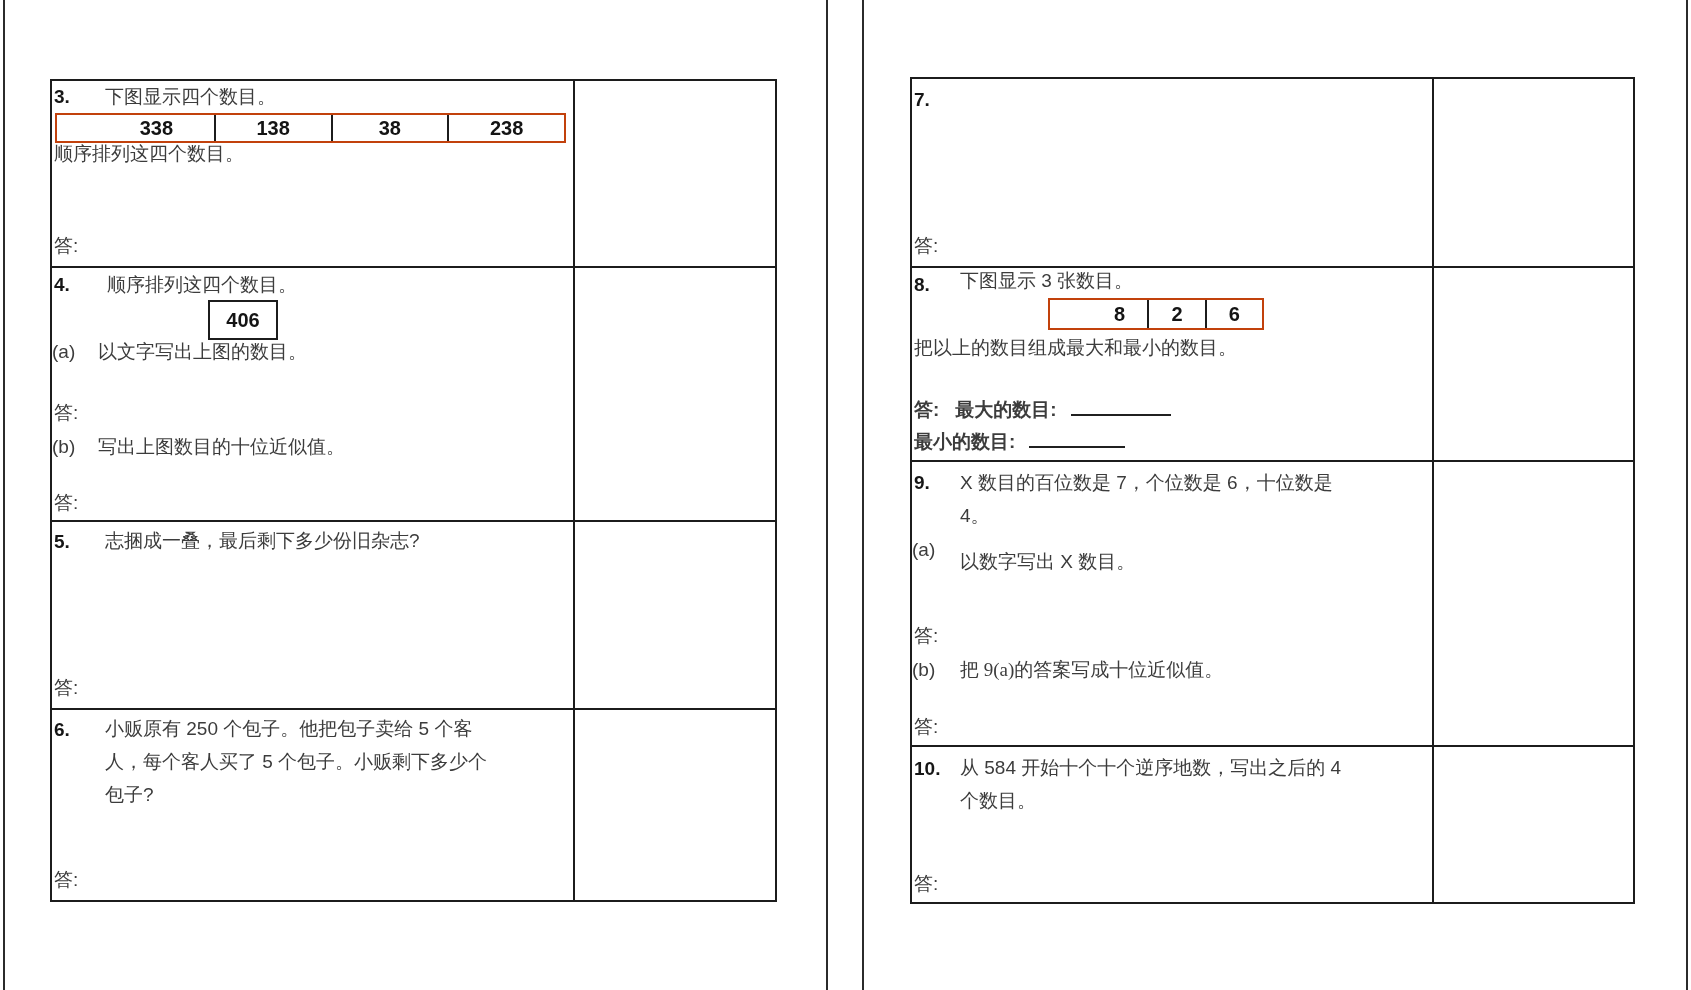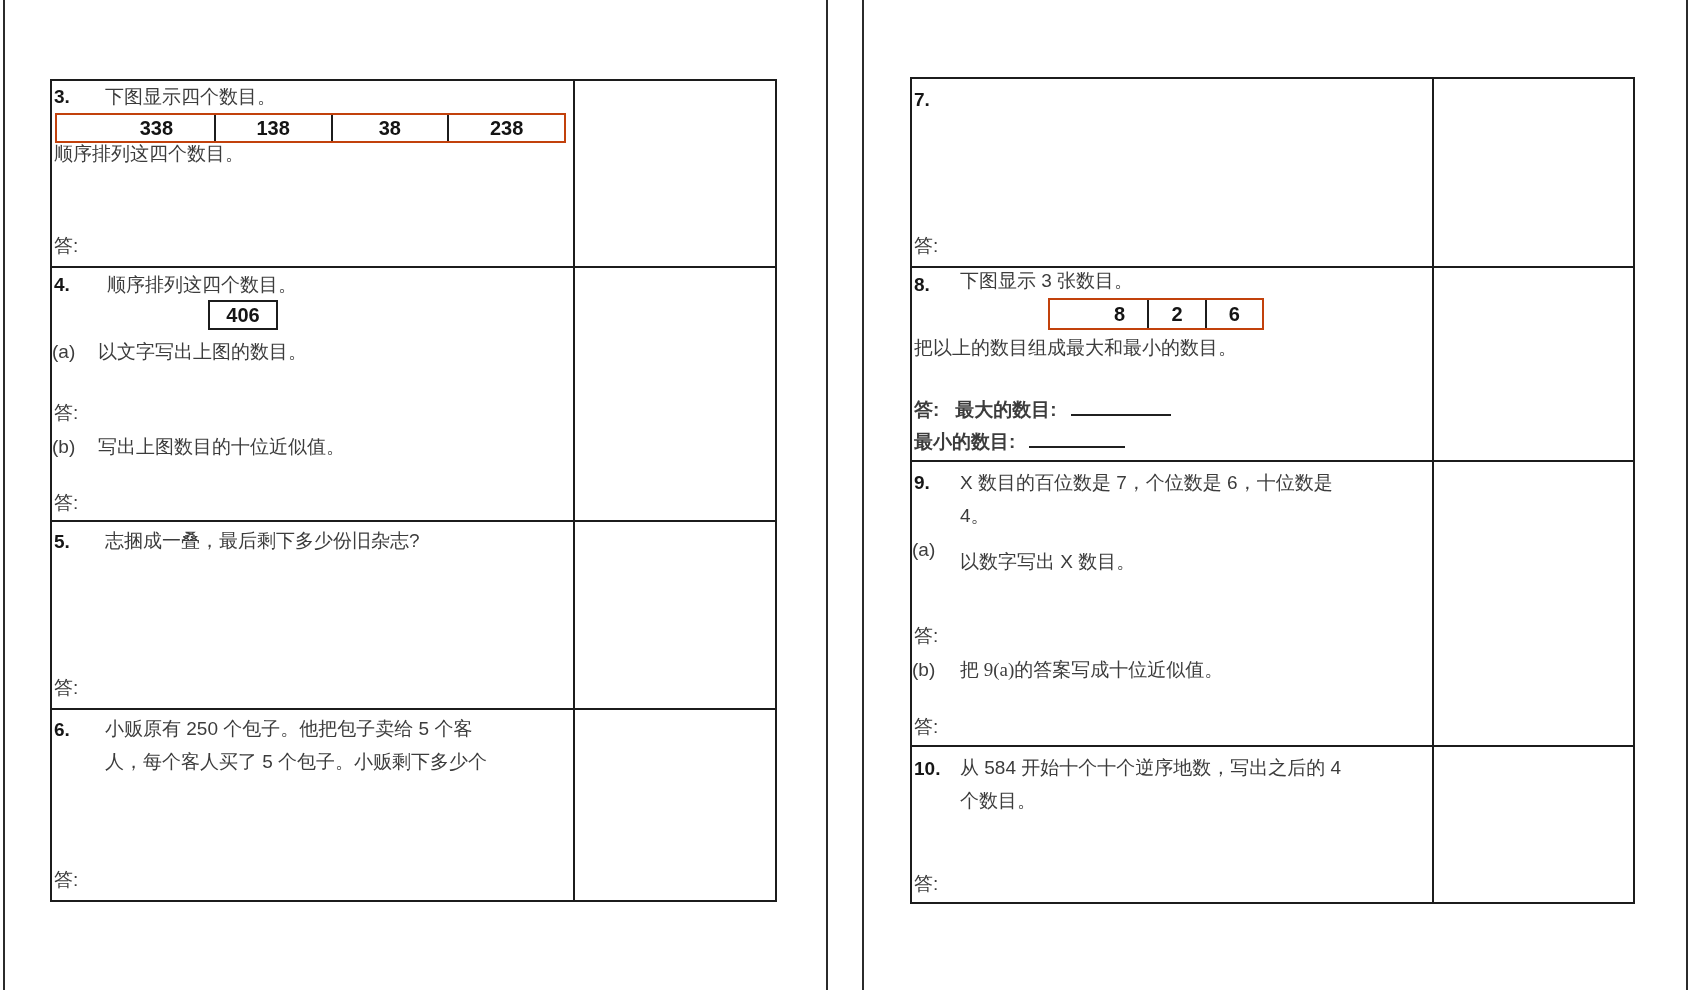--- a/index.html
+++ b/index.html
@@ -68,21 +68,21 @@
         <div class="t" style="left:2px; top:61px;">顺序排列这四个数目。</div>
         <div class="ans" style="bottom:8px;">答:</div>
       </div>
       <div class="mcell"></div>
     </div>
 
     <div class="row" style="height:254px;">
       <div class="qcell">
         <div class="qnum" style="top:5px;">4.</div>
         <div class="t" style="left:55px; top:5px;">顺序排列这四个数目。</div>
-        <div class="ncard" style="left:156px; top:32px; width:70px; height:30px;">406</div>
+        <div class="ncard" style="left:156px; top:32px; width:70px; height:40px;">406</div>
         <div class="t" style="left:0px; top:72px;">(a)</div>
         <div class="t" style="left:46px; top:72px;">以文字写出上图的数目。</div>
         <div class="ans" style="top:133px;">答:</div>
         <div class="t" style="left:0px; top:167px;">(b)</div>
         <div class="t" style="left:46px; top:167px;">写出上图数目的十位近似值。</div>
         <div class="ans" style="top:223px;">答:</div>
       </div>
       <div class="mcell"></div>
     </div>
 
@@ -96,20 +96,21 @@
       </div>
       <div class="mcell"></div>
     </div>
 
     <div class="row" style="height:192px;">
       <div class="qcell">
         <div class="qnum" style="top:8px;">6.</div>
         <div class="lines" style="left:53px; top:2px; width:462px;">
           <div>小贩原有 250 个包子。他把包子卖给 5 个客</div>
           <div>人，每个客人买了 5 个包子。小贩剩下多少个</div>
+          <div>包子?</div>
         </div>
         <div class="ans" style="bottom:8px;">答:</div>
       </div>
       <div class="mcell"></div>
     </div>
 
   </div>
 
   <div class="qtable right">
 

